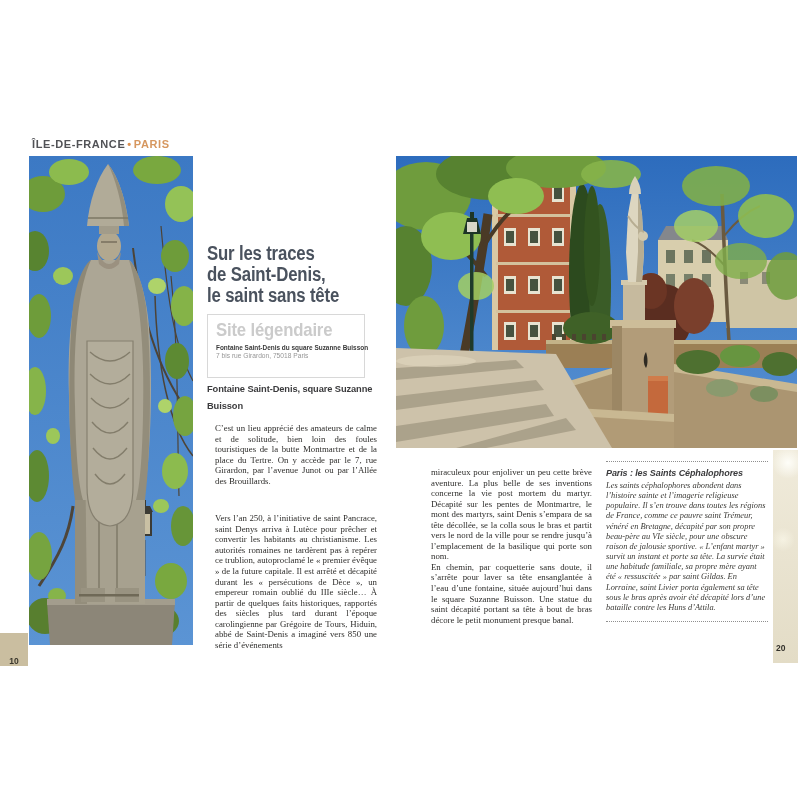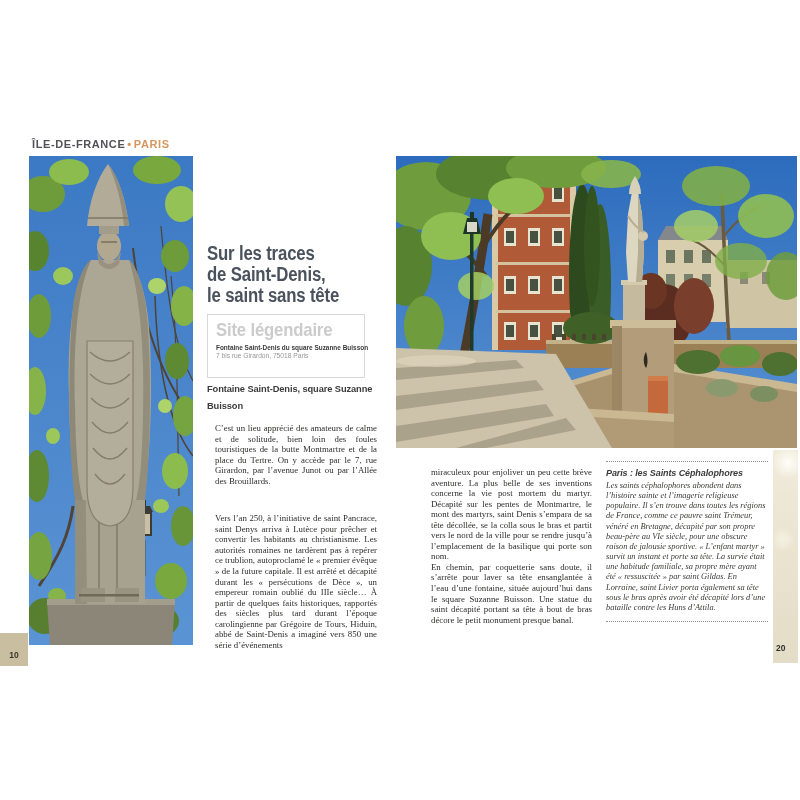--- a/index.html
+++ b/index.html
@@ -38,21 +38,21 @@
   .rcol1 p{margin:0;}
   .cultebox{position:absolute;left:606px;top:461px;width:162px;
             border-top:1px dotted #8f8f8f;border-bottom:1px dotted #8f8f8f;
             padding:6px 0 8px 0;}
   .culte-h{font-size:9px;font-weight:bold;font-style:italic;color:#3b3b3d;
            line-height:11px;margin:0 0 2px 0;letter-spacing:-.1px;}
   .culte-b{font-family:"Liberation Serif", serif;font-style:italic;font-size:8.4px;
            line-height:10.15px;color:#39383595;color:#3a3935;text-align:left;margin:0;}
   
   .pagetab-left{position:absolute;left:0;top:633px;width:28px;height:33px;
-          background:#cabea0;display:flex;align-items:center;justify-content:center;}
+          background:#cabea0;display:flex;align-items:flex-end;justify-content:center;}
   .pagetab-left span{font-size:8.5px;font-weight:bold;color:#3a372c;margin-top:10px;}
   .edge-strip{position:absolute;left:773px;top:450px;width:25px;height:213px;
           background:
             radial-gradient(circle 16px at 60% 6%, rgba(255,255,250,.95), rgba(255,255,250,0)),
             radial-gradient(circle 12px at 40% 42%, rgba(255,253,240,.55), rgba(255,253,240,0)),
             linear-gradient(180deg,#f0ebdb,#e3dcc6);}
   .pagenum-right{position:absolute;left:776px;top:643px;font-size:8.5px;font-weight:bold;color:#33312b;}
 </style>
 </head>
 <body>

